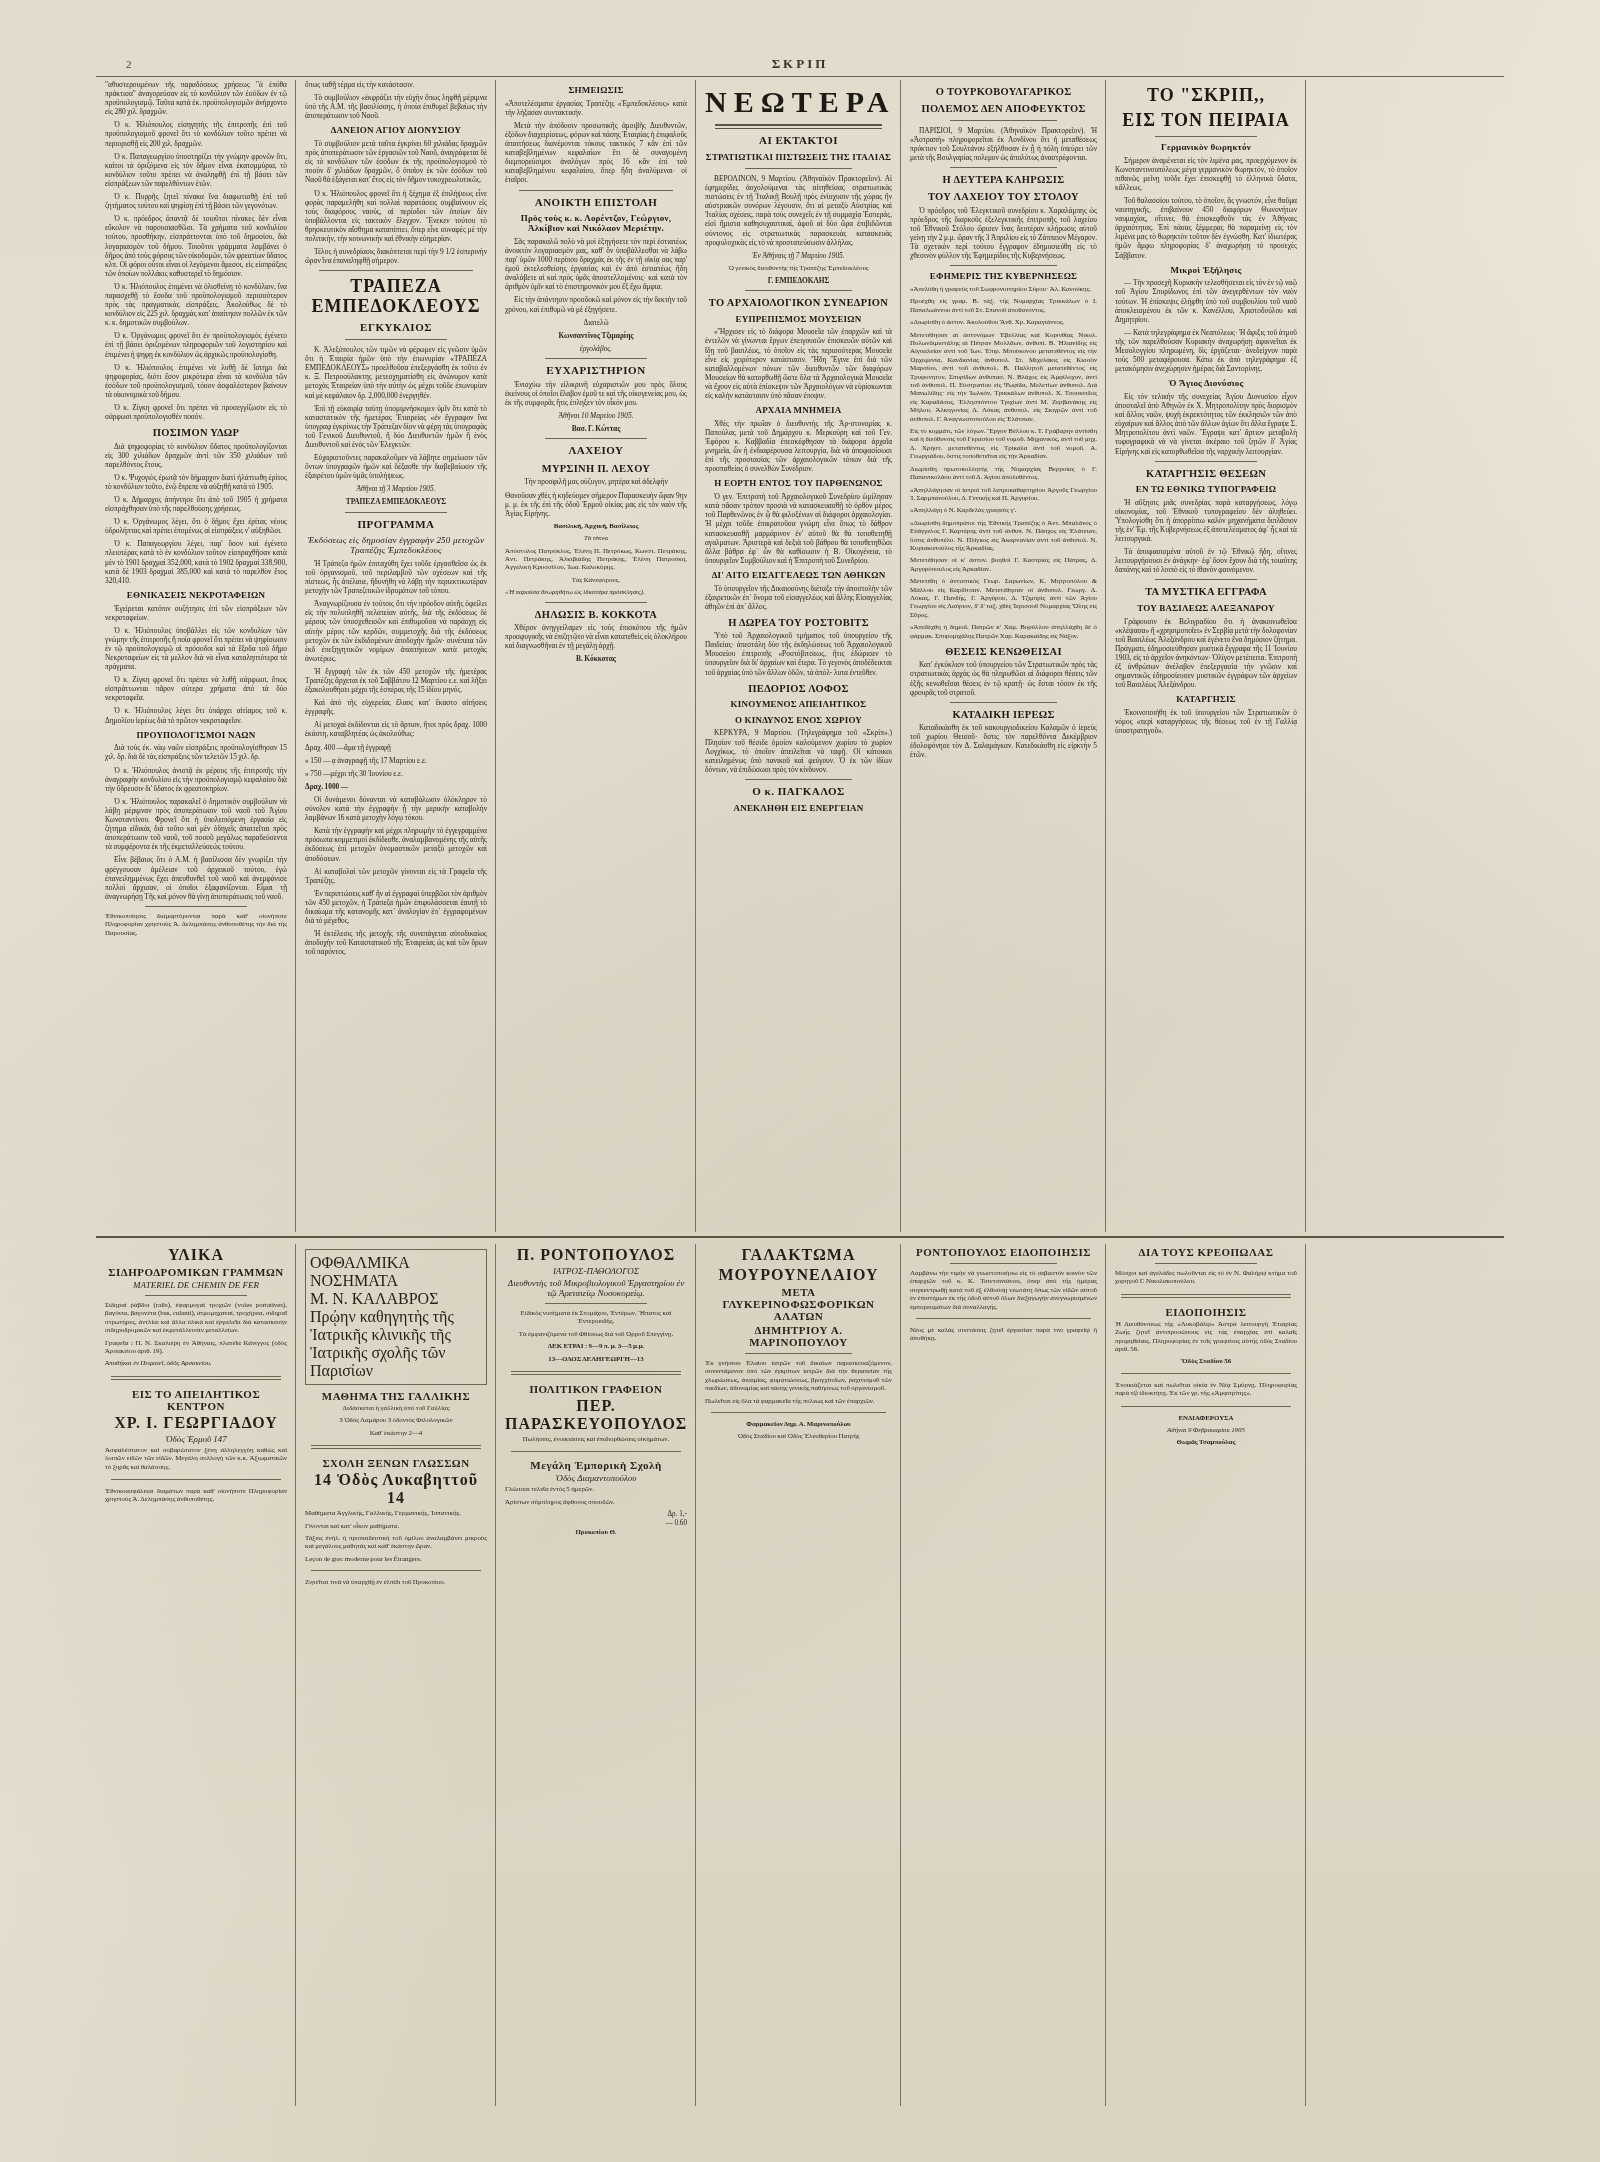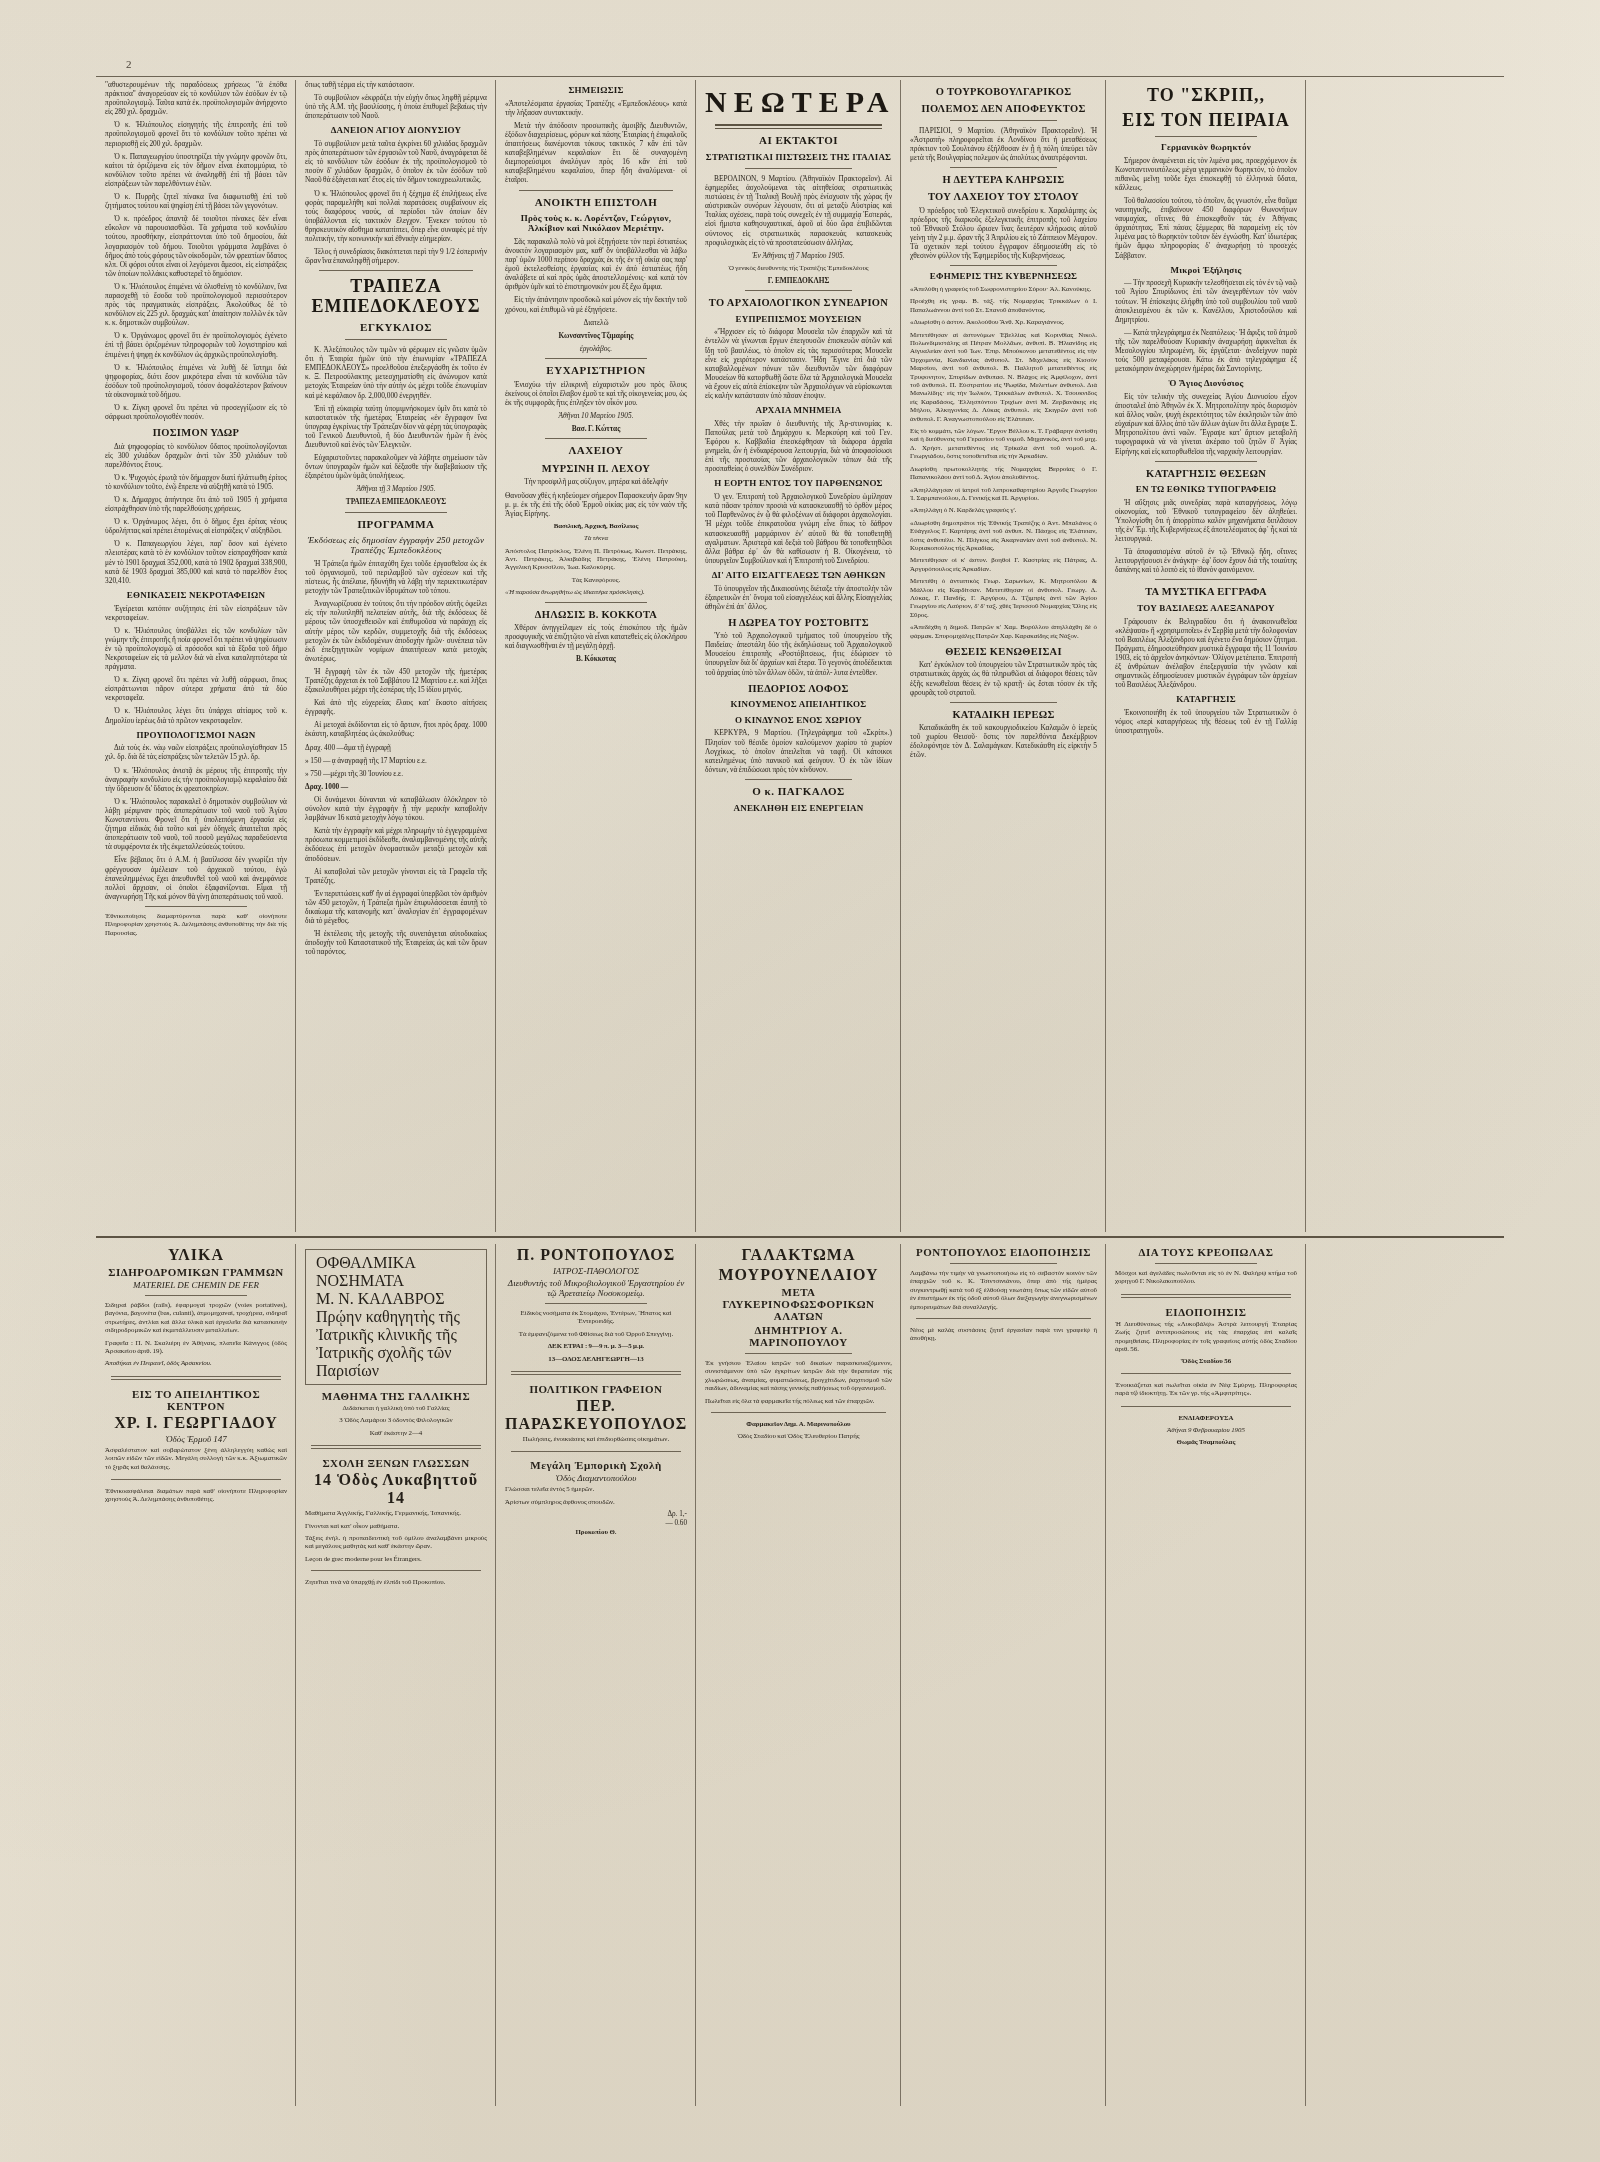--- a/index.html
+++ b/index.html
@@ -50,41 +50,42 @@
   .hd.lg{font-size:18px;letter-spacing:1px;}
   .hd.md{font-size:11px;letter-spacing:.5px;}
   .hd.sm{font-size:10.5px;letter-spacing:.3px;}
   .hd.xs{font-size:9px;letter-spacing:.2px;}
   .hd.italic{font-style:italic;font-weight:normal;}
   .center{text-align:center;}
   .ital{font-style:italic;}
   .bold{font-weight:bold;}
   .divline{height:1px;background:#6d6454;margin:5px 14px;}
   .divline.short{margin:5px 40px;}
-  .box{border:1px solid #6d6454;padding:4px 10px;margin:5px 0;}
+  .box{border:1px solid #6d6454;padding:4px 4px;margin:5px 0;}
   .dblrule{border-top:2px solid #5d5444;border-bottom:1px solid #5d5444;height:2px;margin:6px 10px;}
 
   
   .lower{position:absolute;left:0;top:1188px;width:100%;height:862px;display:flex;}
   .acol{position:relative;padding:0 9px;box-sizing:border-box;}
   .ad{margin-bottom:8px;}
   .ad .t1{text-align:center;font-weight:bold;font-size:16px;letter-spacing:1px;margin:2px 0;}
   .ad .t2{text-align:center;font-weight:bold;font-size:11px;letter-spacing:.5px;margin:2px 0;}
   .ad .t3{text-align:center;font-size:9px;font-style:italic;margin:2px 0;}
   .sep{height:1px;background:#6d6454;margin:7px 6px;}
   .sep2{height:2px;border-top:1px solid #6d6454;border-bottom:1px solid #6d6454;margin:8px 6px;}
   .price-row{display:flex;justify-content:space-between;font-size:7.2px;line-height:9px;}
 </style>
 </head>
 <body>
 
 <div class="page">
   <div class="sheet">
 
     <div class="pagenum">2</div>
+    <div class="masthead">ΣΚΡΙΠ</div>
     <div class="rule top"></div>
 
     <div class="cols">
 
       <div class="col c1">
         <div class="vrule" style="right:0"></div>
         <p class="p">"αθυστερουμένων τῆς παραδόσεως χρήσεως "ἀ ἐπόθα πράκτισα" ἀναγορεύσαν εἰς τὸ κονδύλιον τῶν ἐσόδων ἐν τῷ προϋπολογισμῷ. Ταῦτα κατὰ ἐκ. προϋπολογισμῶν ἀνήρχοντο εἰς 280 χιλ. δραχμῶν.</p>
         <p class="p ind">Ὁ κ. Ἠλιόπουλος εἰσηγητὴς τῆς ἐπιτροπῆς ἐπὶ τοῦ προϋπολογισμοῦ φρονεῖ ὅτι τὸ κονδύλιον τοῦτο πρέπει νὰ περιορισθῇ εἰς 200 χιλ. δραχμῶν.</p>
         <p class="p ind">Ὁ κ. Παπαγεωργίου ὑποστηρίζει τὴν γνώμην φρονῶν ὅτι, καίτοι τὰ ὁριζόμενα εἰς τὸν δῆμον εἶναι ἐκατομμύρια, τὸ κονδύλιον τοῦτο πρέπει νὰ ἀναληφθῇ ἐπὶ τῇ βάσει τῶν εἰσπράξεων τῶν παρελθόντων ἐτῶν.</p>
         <p class="p ind">Ὁ κ. Πυρρῆς ζητεῖ πίνακα ἵνα διαφωτισθῇ ἐπὶ τοῦ ζητήματος τούτου καὶ ψηφίσῃ ἐπὶ τῇ βάσει τῶν γεγονότων.</p>

